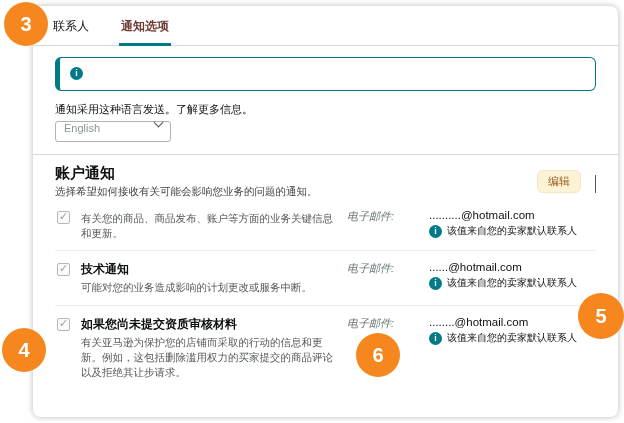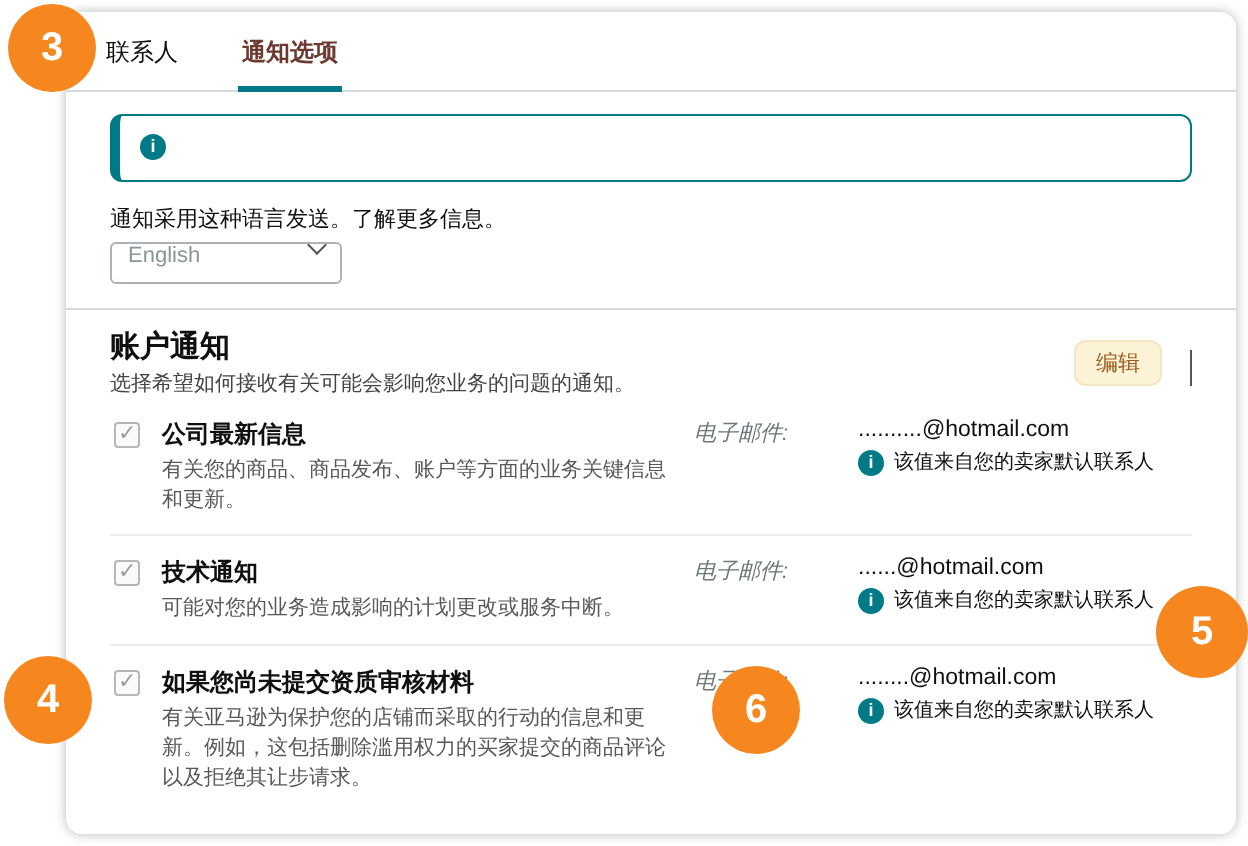--- a/index.html
+++ b/index.html
@@ -105,21 +105,20 @@
           </div>
           <button class="edit-btn">编辑</button>
           <span class="collapse">
             <span class="chev up"></span>
           </span>
         </div>
 
         <div class="row">
           <span class="cbx"></span>
           <div class="row-main">
-            <div class="row-label">公司最新信息</div>
             <div class="row-desc">有关您的商品、商品发布、账户等方面的业务关键信息和更新。</div>
           </div>
           <div class="field-label">电子邮件:</div>
           <div class="field-value">
             <div class="value-text">..........@hotmail.com</div>
             <div class="value-note">
               <span class="info-icon">i</span>
               <span class="note-text">该值来自您的卖家默认联系人</span>
             </div>
           </div>

